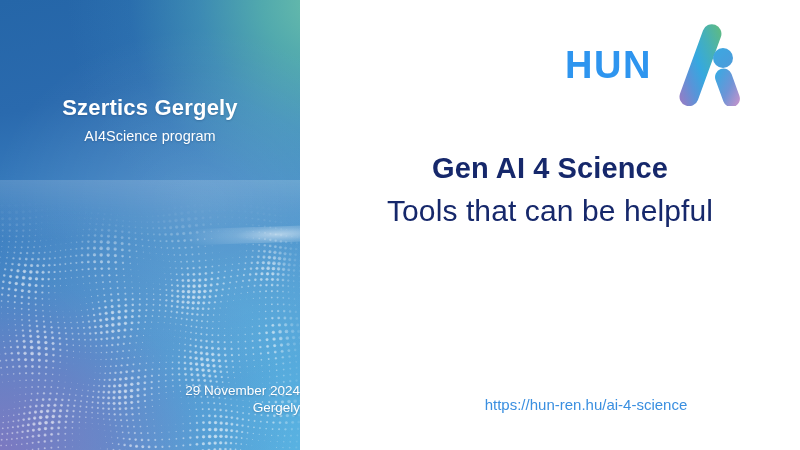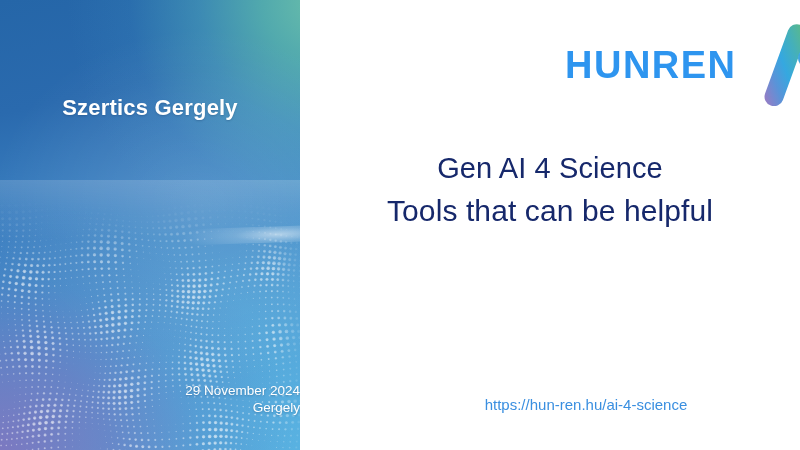--- a/index.html
+++ b/index.html
@@ -144,21 +144,21 @@
   #title-block {
     position: absolute;
     left: 0;
     top: 152px;
     width: 500px;
     text-align: center;
     color: #16286b;
   }
   #main-title {
     font-size: 29px;
-    font-weight: normal;
+    font-weight: bold;
     letter-spacing: 0.1px;
   }
   #sub-title {
     margin-top: 9px;
     font-size: 30px;
     font-weight: normal;
     letter-spacing: 0.1px;
   }
 
   
@@ -2282,34 +2282,34 @@
           <circle cx="245.6" cy="264.7" r="0.63" opacity="0.49"></circle>
           <circle cx="250.8" cy="264.9" r="0.46" opacity="0.44"></circle>
         </g>
     </svg>
 
     <div id="dot-fade"></div>
     <div id="light-streak"></div>
 
     <div class="speaker-block">
       <div id="speaker-name">Szertics Gergely</div>
+      <div id="speaker-program">AI4Science program</div>
     </div>
 
     <div class="event-block">
       <div id="event-date">29 November 2024</div>
       <div id="event-city">Gergely</div>
     </div>
   </div>
 
   <div id="right-area">
 
     <div id="logo">
       <div id="logo-wordmark">
         <span>HUN</span>
-        <span>REN</span>
       </div>
       <svg id="logo-mark" width="80" height="82" viewBox="0 0 80 82" aria-hidden="true">
         <defs>
           <linearGradient id="markGrad" x1="0.62" y1="0" x2="0.36" y2="1">
             <stop offset="0%" stop-color="#5bb98a"></stop>
             <stop offset="26%" stop-color="#45b0b9"></stop>
             <stop offset="52%" stop-color="#35a8e0"></stop>
             <stop offset="76%" stop-color="#5a93d8"></stop>
             <stop offset="100%" stop-color="#8f7fc7"></stop>
           </linearGradient>

